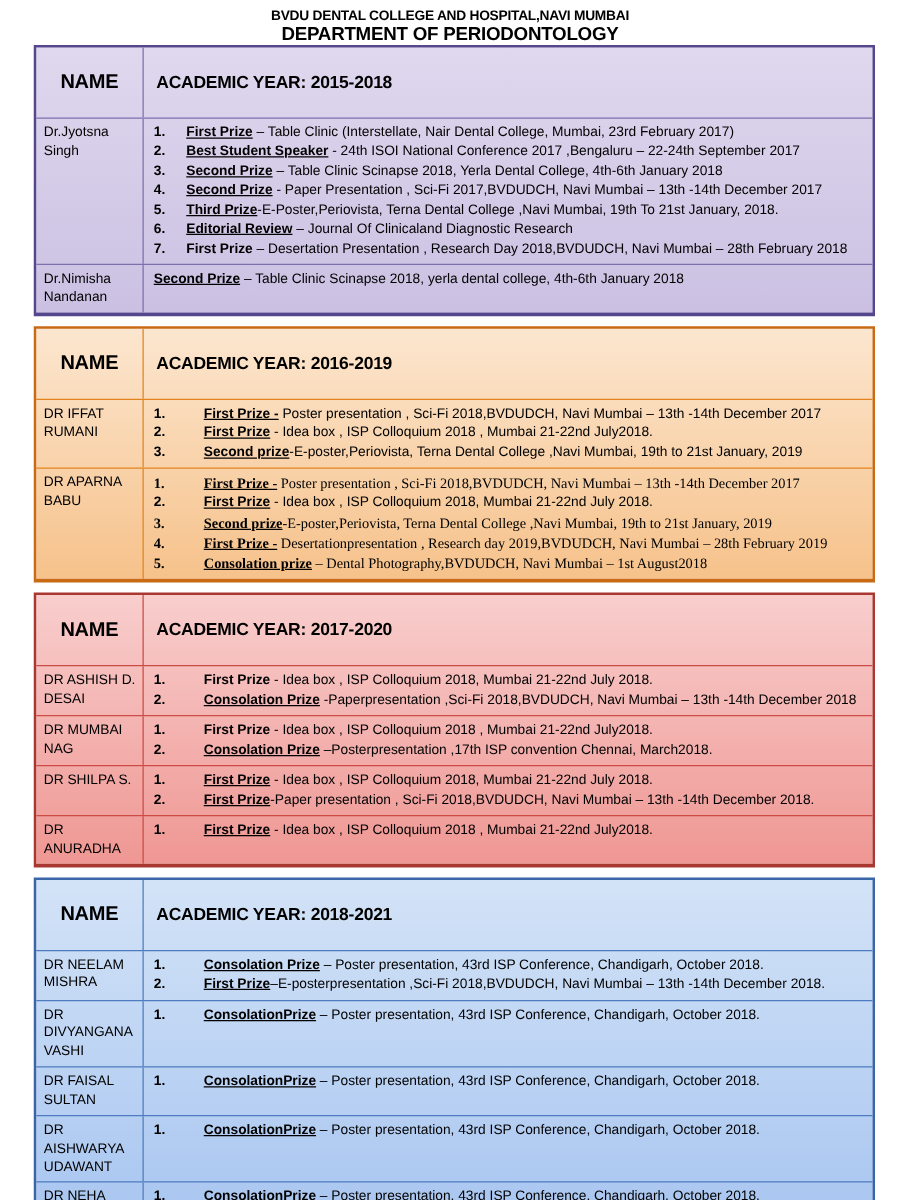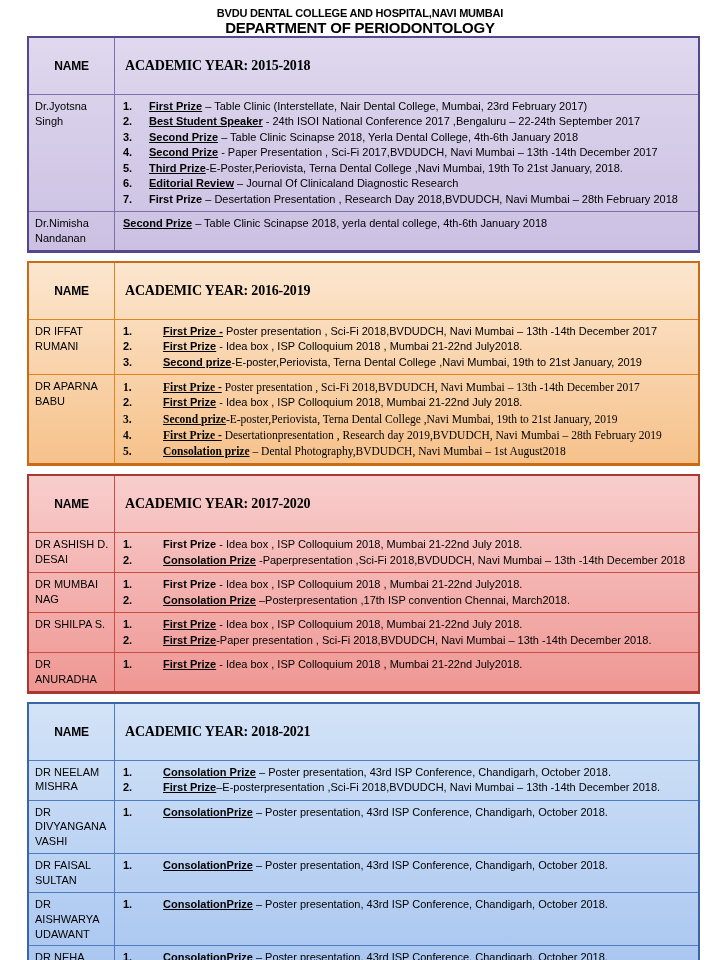--- a/index.html
+++ b/index.html
@@ -27,25 +27,25 @@
   .namecell{
     flex:0 0 86px;width:86px;box-sizing:border-box;
     border-right:1px solid var(--line);
     padding:4px 4px 4px 6px;
     font-size:11px;line-height:1.35;
     overflow-wrap:anywhere;word-break:break-word;
   }
   .contentcell{flex:1;padding:4px 8px;font-size:11px;line-height:1.41;box-sizing:border-box;}
   .hrow .namecell{
     display:flex;align-items:center;justify-content:center;
-    font-weight:bold;font-size:12px;letter-spacing:-0.2px;padding:6px 2px;
+    font-weight:bold;font-size:16px;letter-spacing:-0.2px;padding:6px 2px;
   }
   .hrow .contentcell{
     display:flex;align-items:center;
-    font-weight:bold;font-size:14px;letter-spacing:-0.2px;padding:18px 10px;font-family:Liberation Serif, serif;
+    font-weight:bold;font-size:14px;letter-spacing:-0.2px;padding:18px 10px;
   }
   .item{display:flex;}
   .num{flex:0 0 var(--numw);width:var(--numw);font-weight:bold;}
   .itext{flex:1;}
   .prize{font-weight:bold;}
   .u{text-decoration:underline;}
   .item.serif{font-family:"Liberation Serif",serif;font-size:11.5px;}
   .cutrow{height:6px;overflow:hidden;}
   .cutrow .namecell,.cutrow .contentcell{padding:0;}
 </style>

